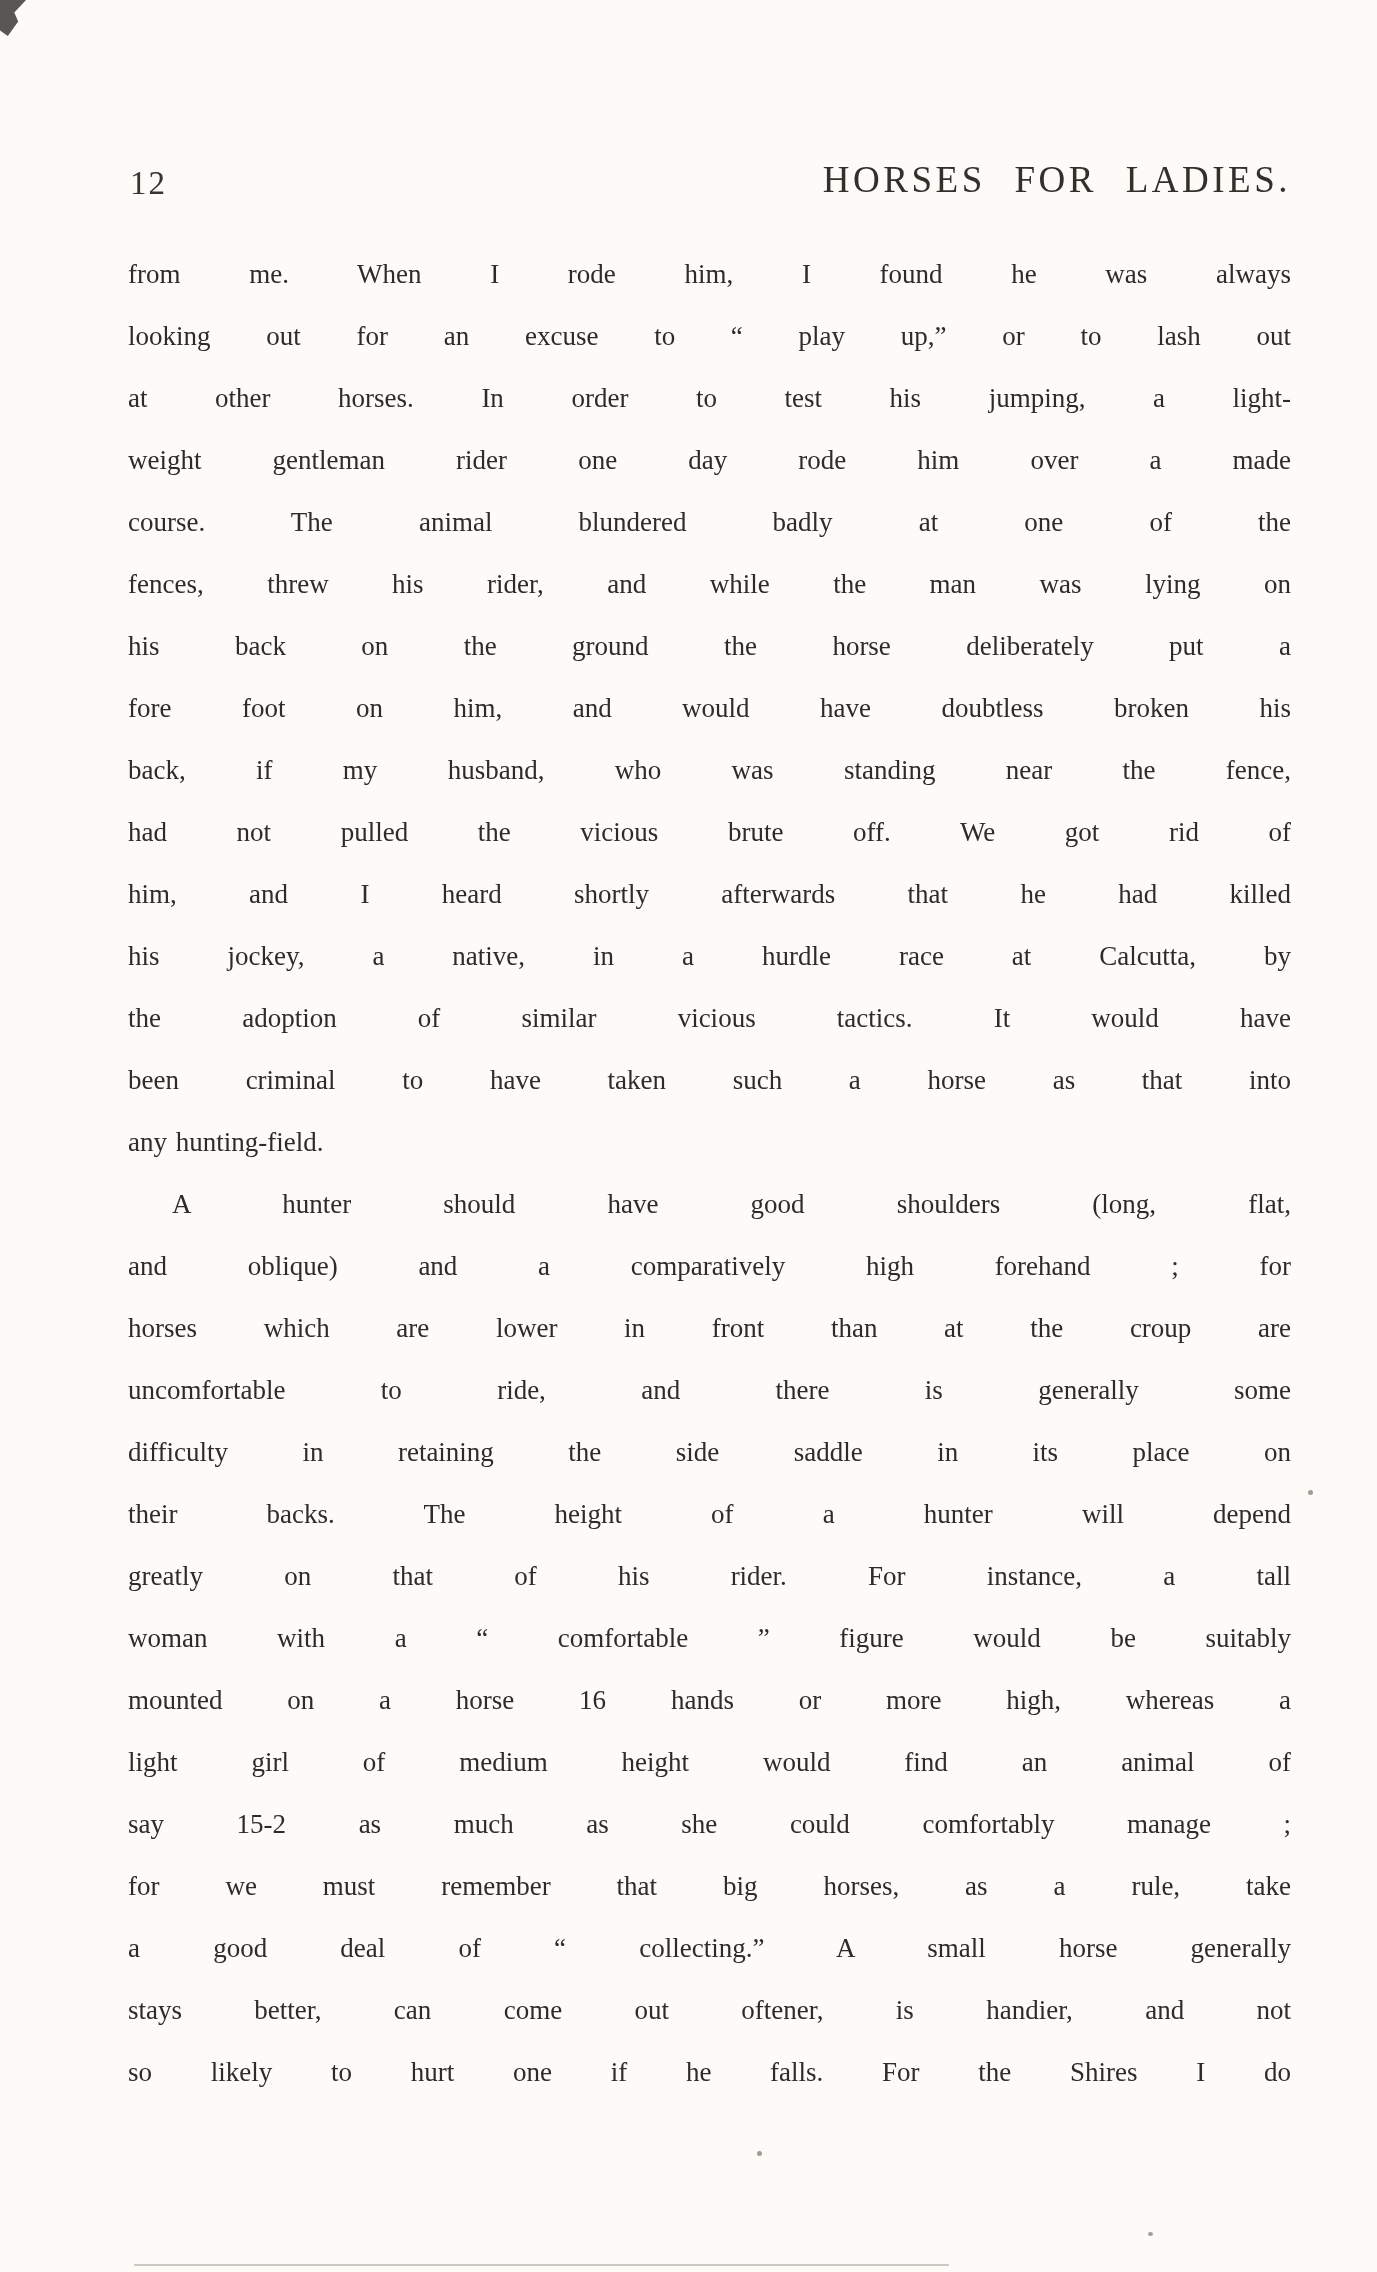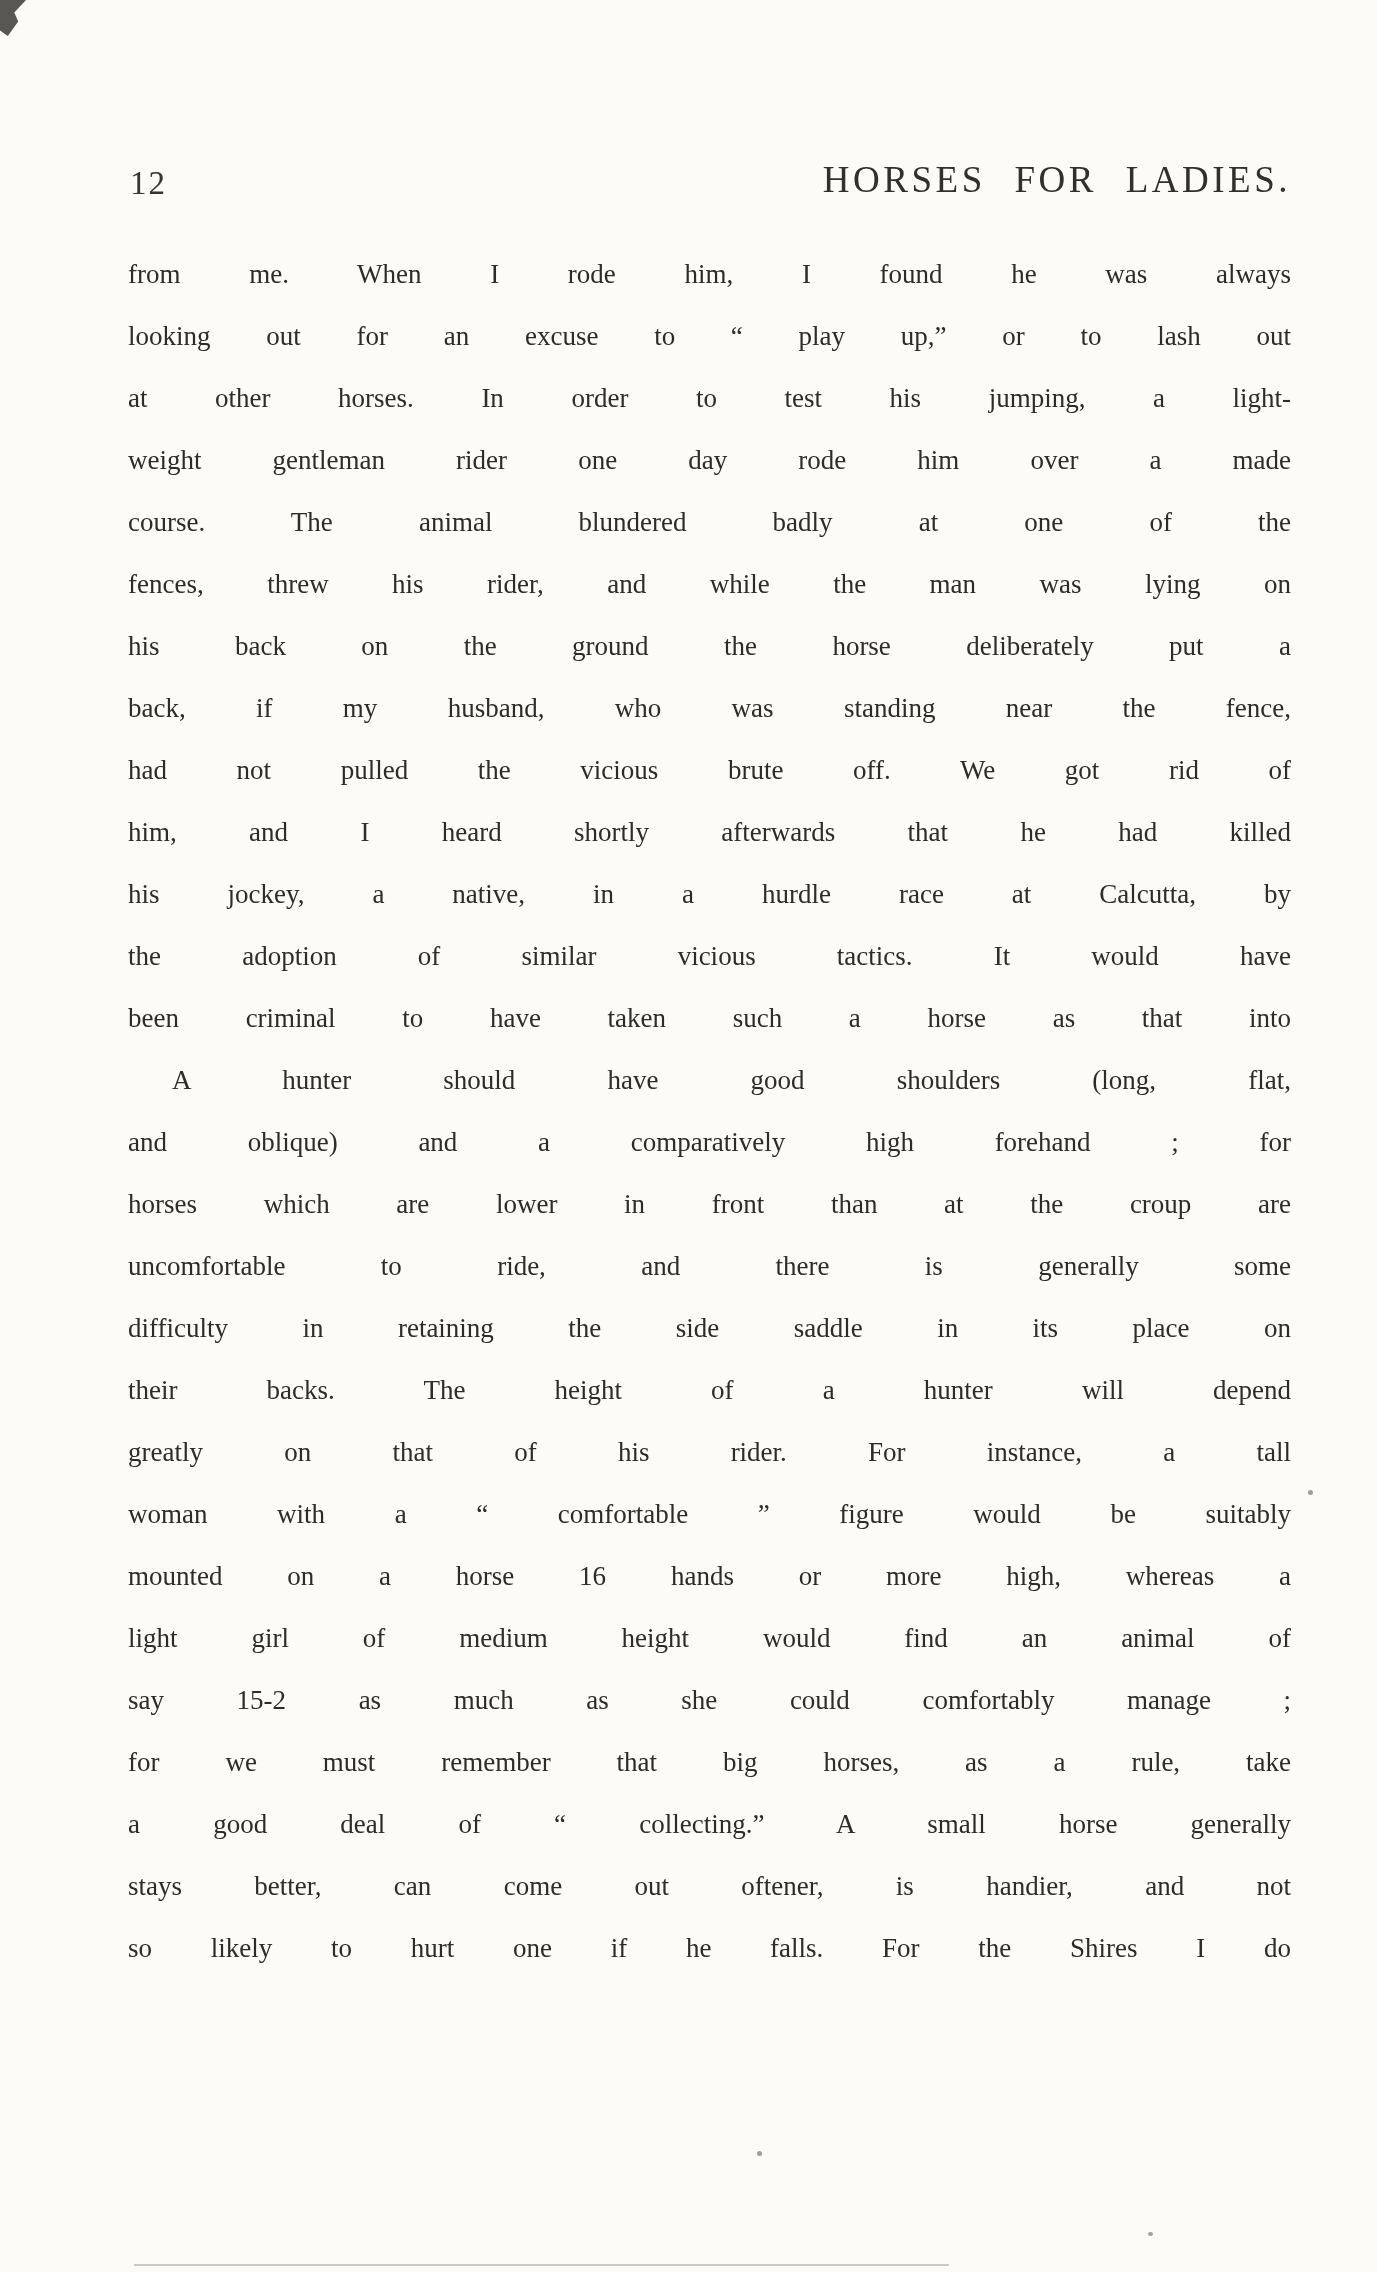--- a/index.html
+++ b/index.html
@@ -105,26 +105,28 @@
   </div>
 
   <div class="text-body" id="text-body">
       <div class="line">from me. When I rode him, I found he was always</div>
       <div class="line">looking out for an excuse to “ play up,” or to lash out</div>
       <div class="line">at other horses. In order to test his jumping, a light-</div>
       <div class="line">weight gentleman rider one day rode him over a made</div>
       <div class="line">course. The animal blundered badly at one of the</div>
       <div class="line">fences, threw his rider, and while the man was lying on</div>
       <div class="line">his back on the ground the horse deliberately put a</div>
+      <div class="line">fore foot on him, and would have doubtless broken his</div>
       <div class="line">back, if my husband, who was standing near the fence,</div>
       <div class="line">had not pulled the vicious brute off. We got rid of</div>
       <div class="line">him, and I heard shortly afterwards that he had killed</div>
       <div class="line">his jockey, a native, in a hurdle race at Calcutta, by</div>
       <div class="line">the adoption of similar vicious tactics. It would have</div>
       <div class="line">been criminal to have taken such a horse as that into</div>
+      <div class="line short-last">any hunting-field.</div>
       <div class="line indent">A hunter should have good shoulders (long, flat,</div>
       <div class="line">and oblique) and a comparatively high forehand ; for</div>
       <div class="line">horses which are lower in front than at the croup are</div>
       <div class="line">uncomfortable to ride, and there is generally some</div>
       <div class="line">difficulty in retaining the side saddle in its place on</div>
       <div class="line">their backs. The height of a hunter will depend</div>
       <div class="line">greatly on that of his rider. For instance, a tall</div>
       <div class="line">woman with a “ comfortable ” figure would be suitably</div>
       <div class="line">mounted on a horse 16 hands or more high, whereas a</div>
       <div class="line">light girl of medium height would find an animal of</div>

